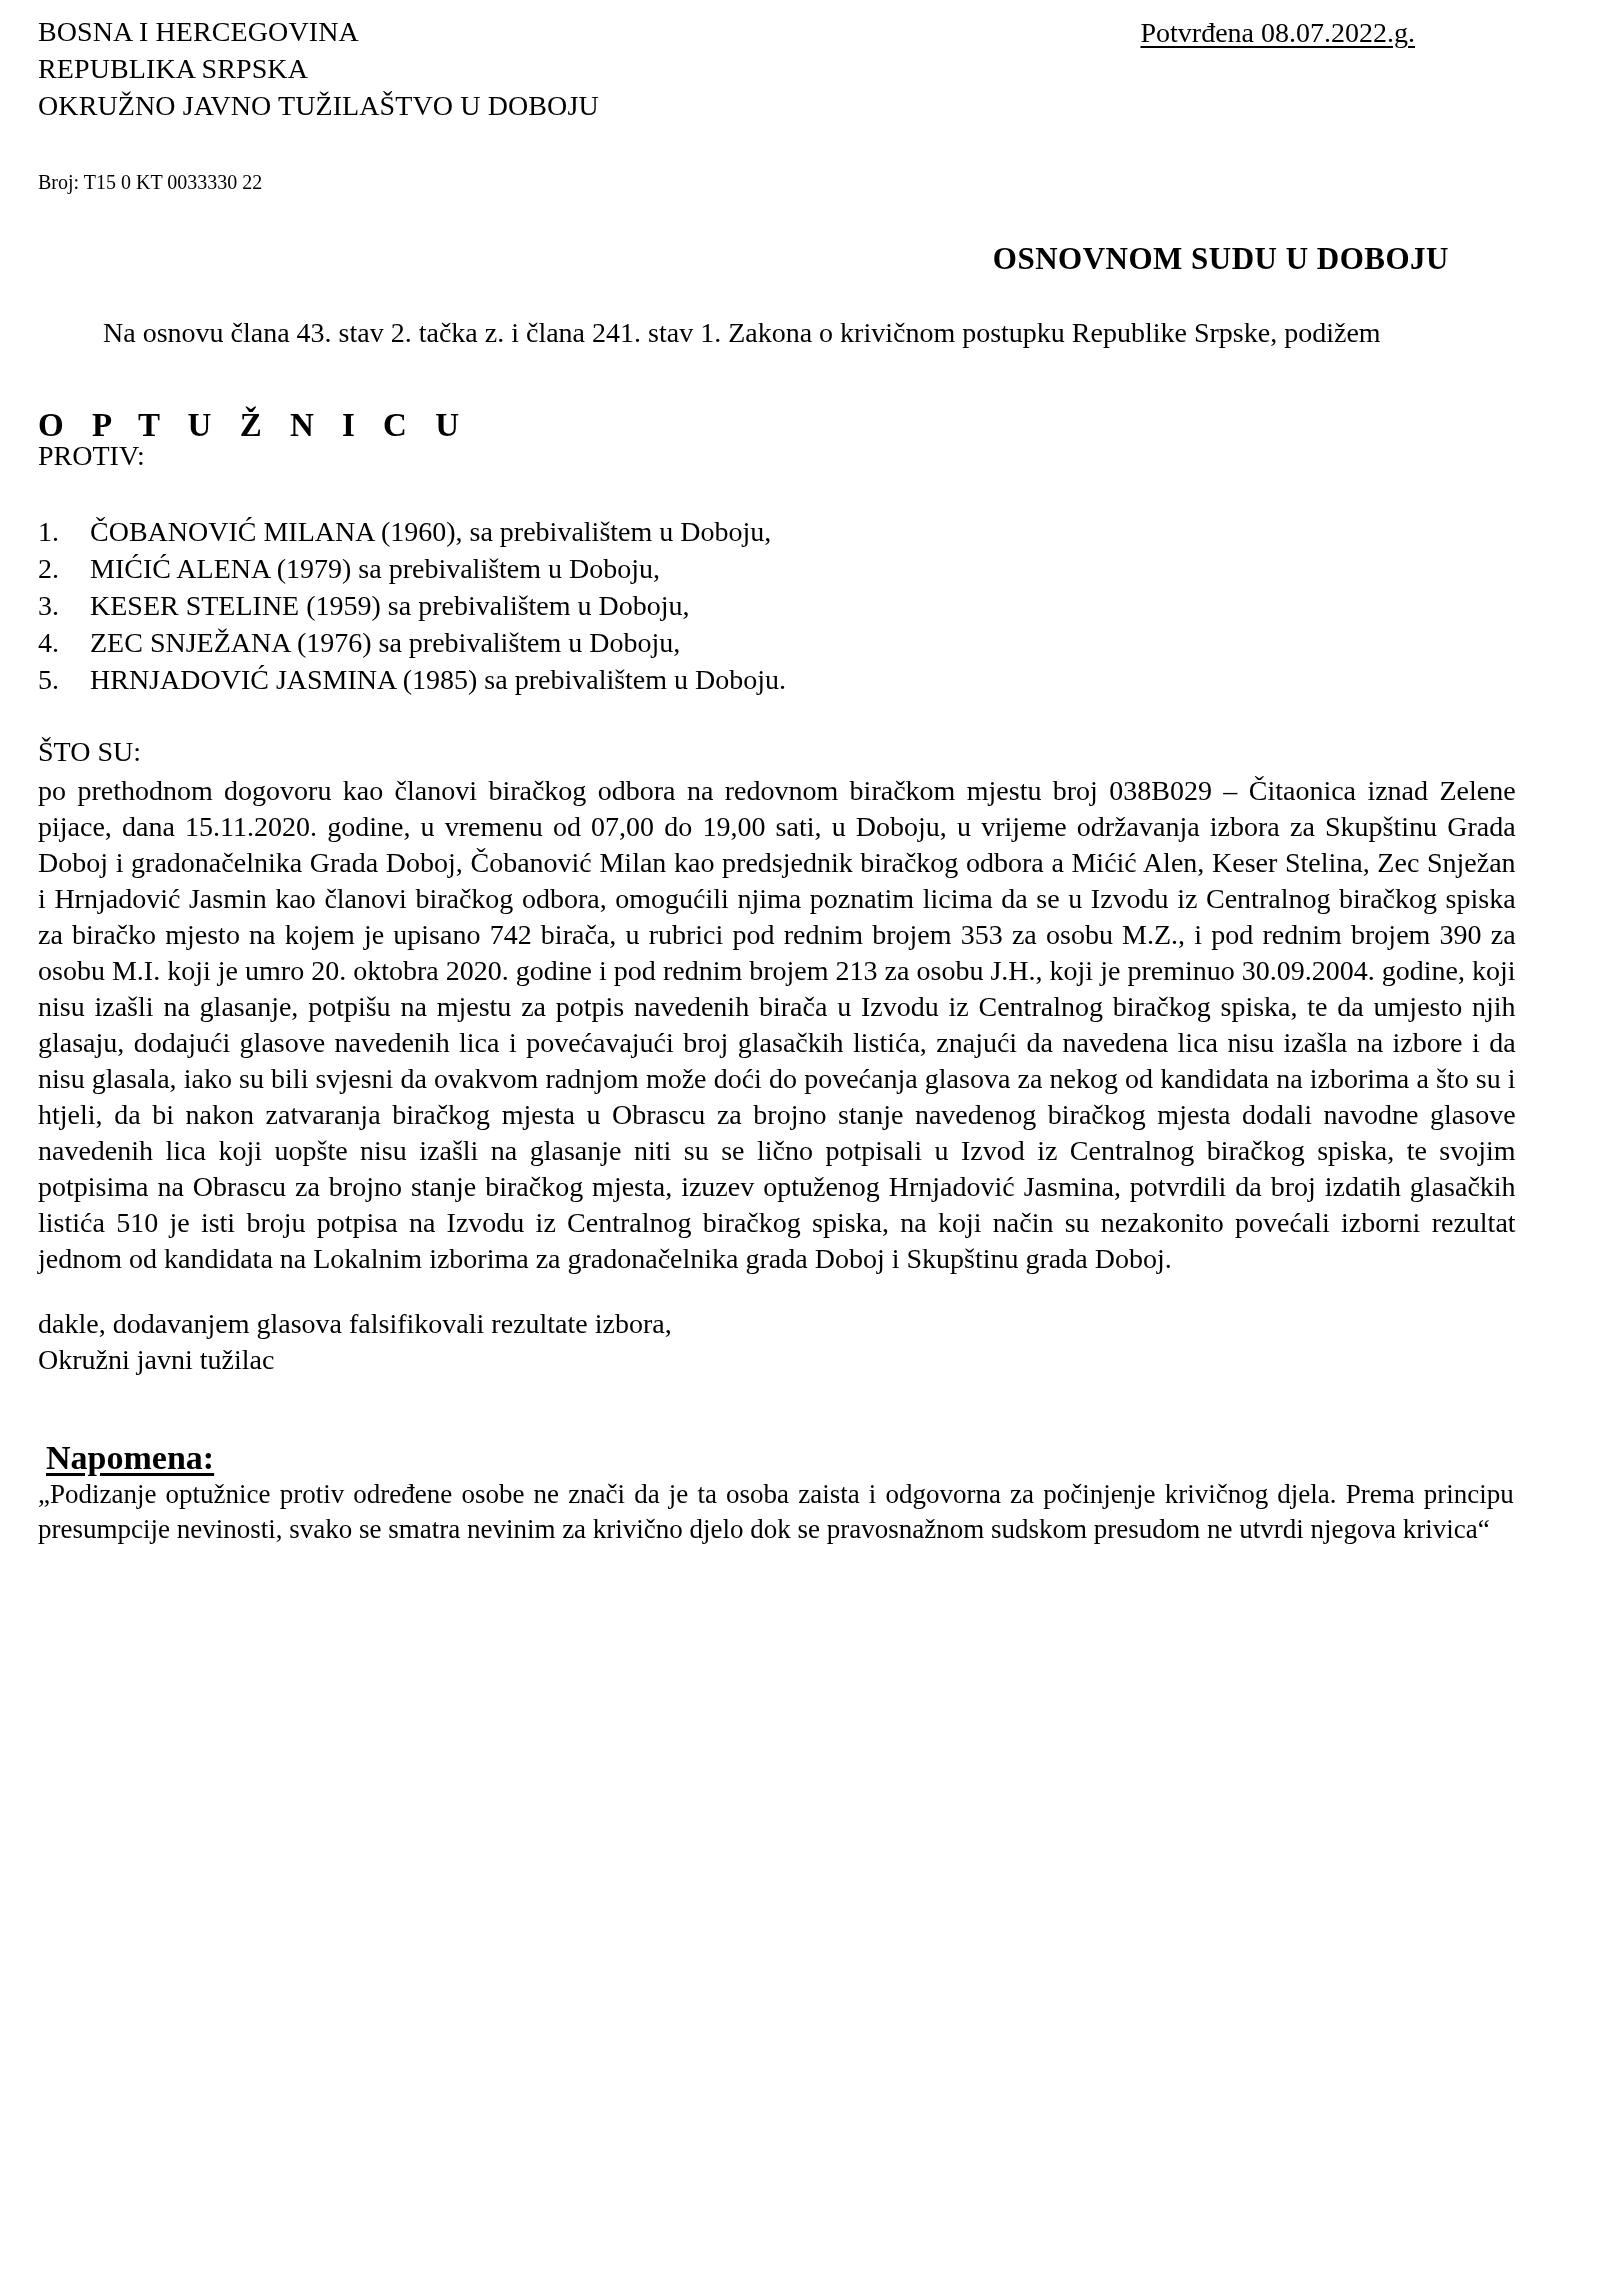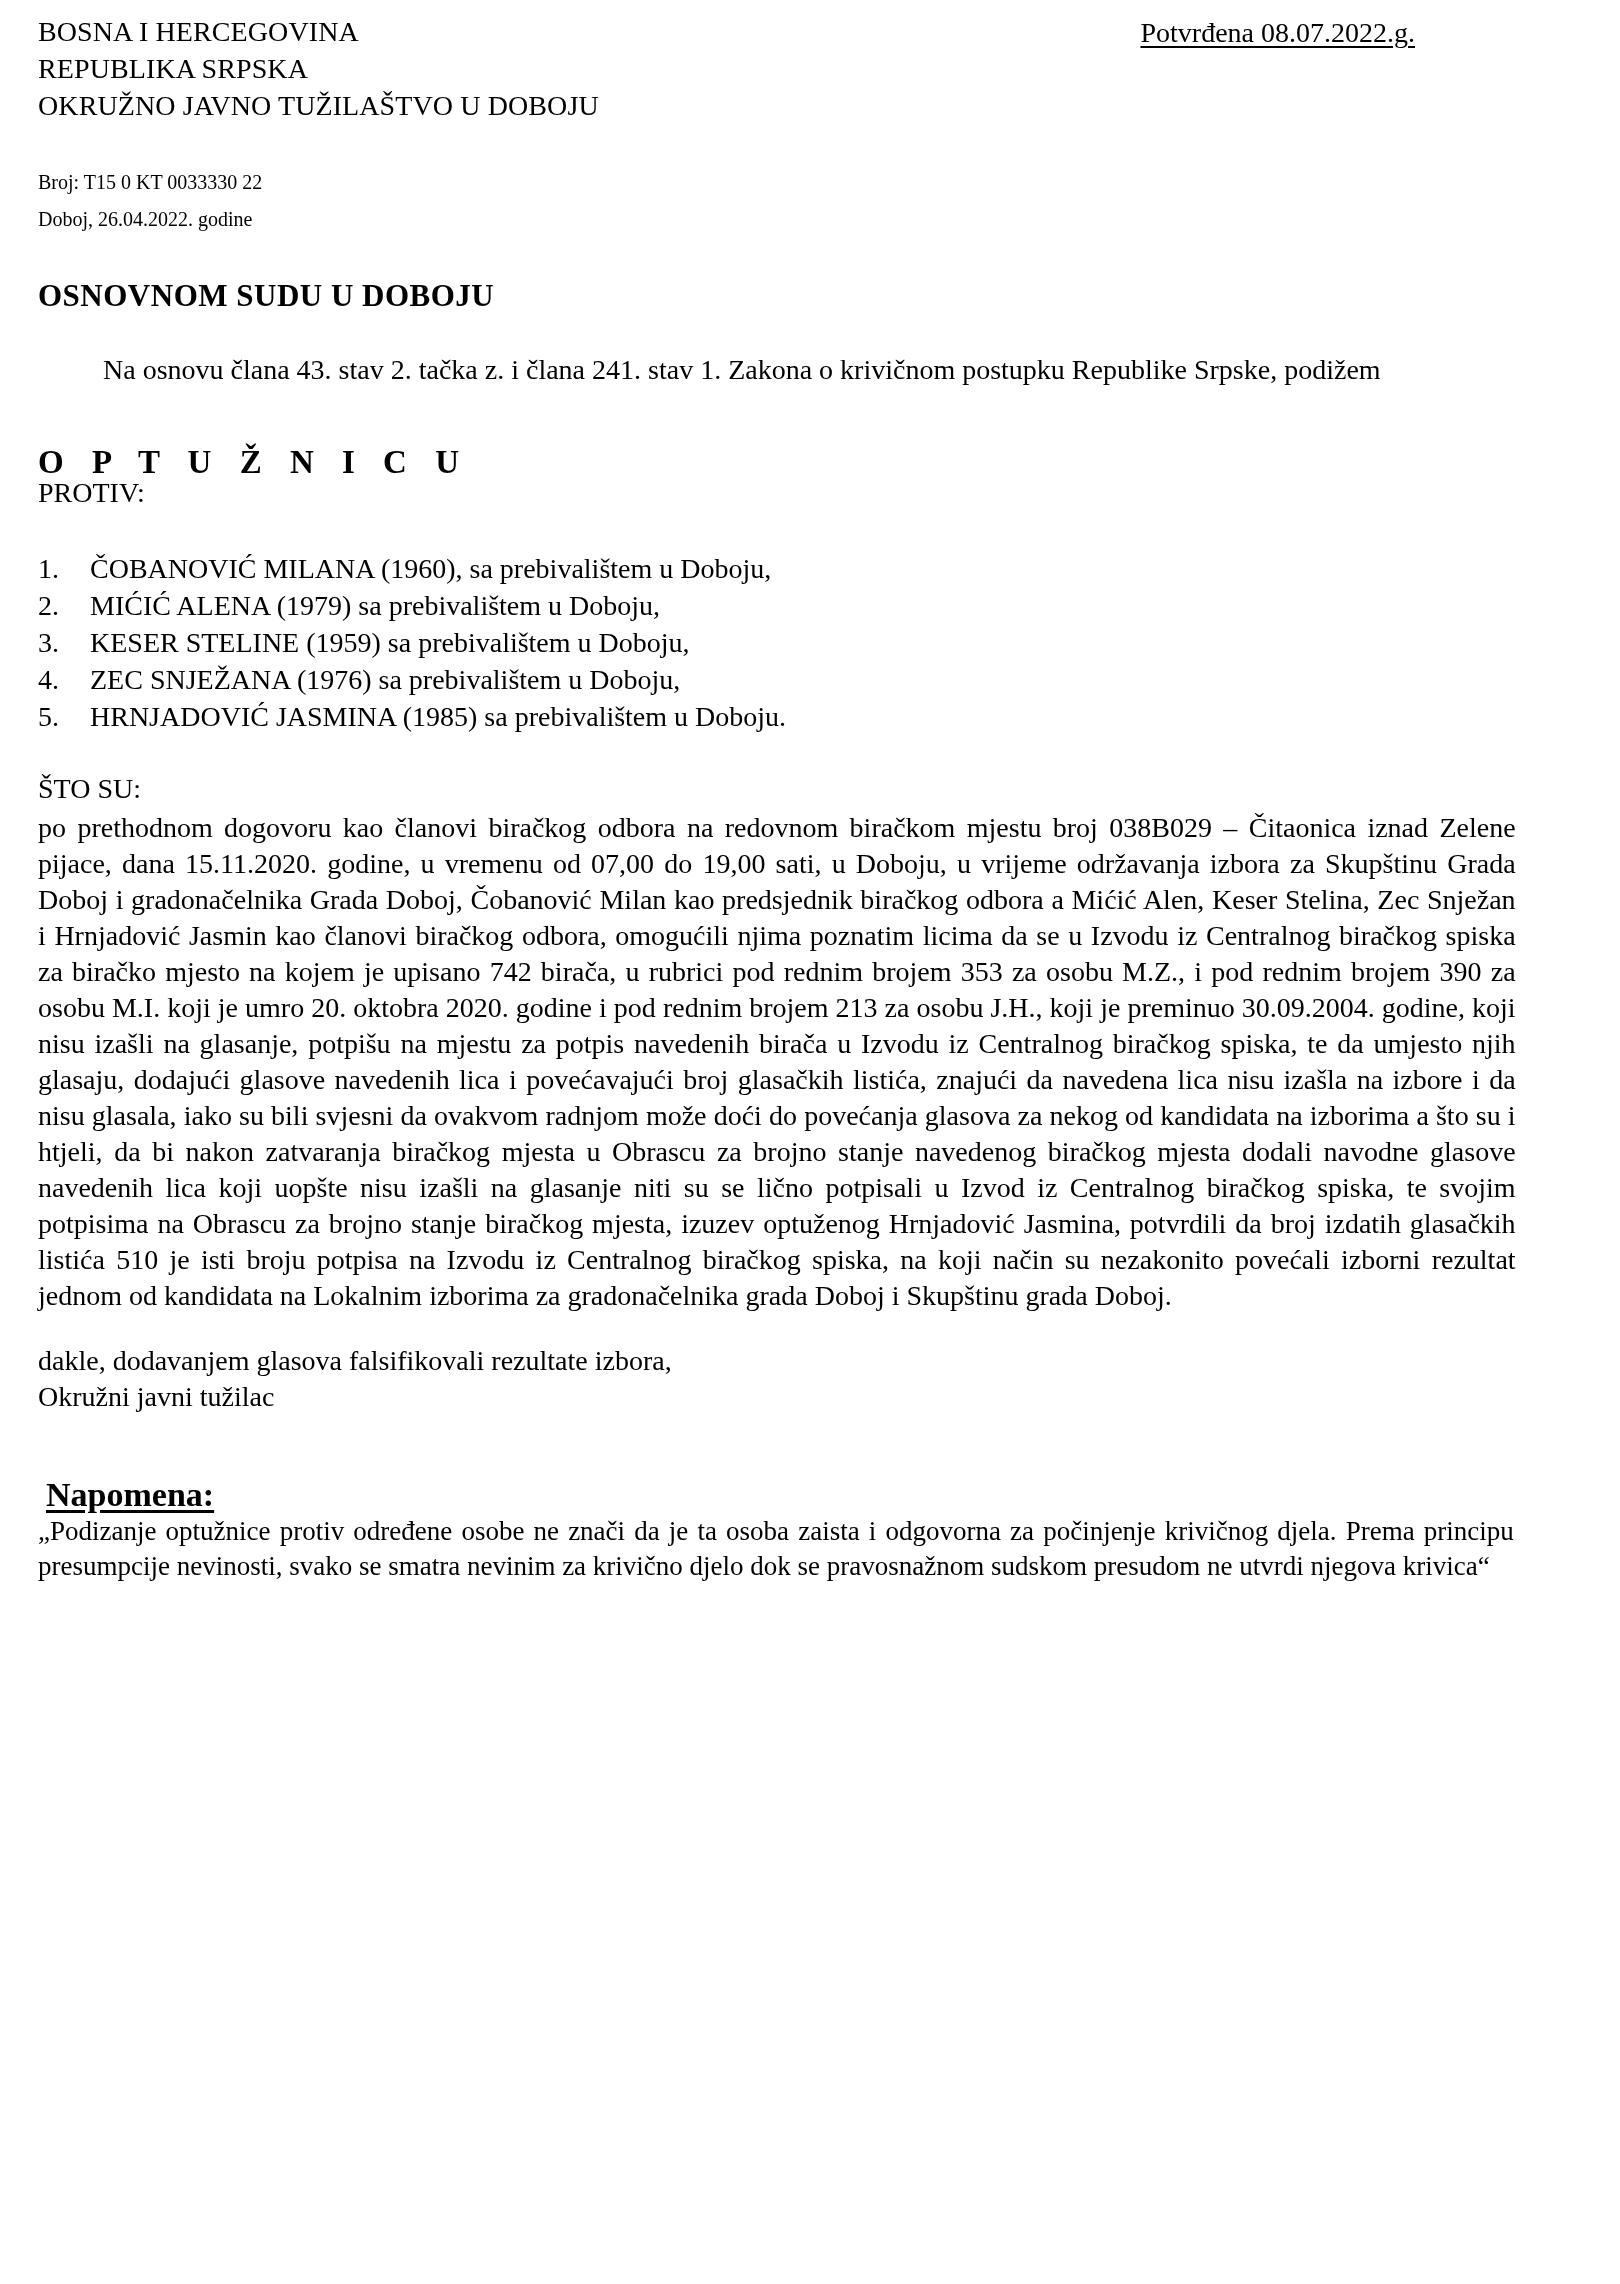--- a/index.html
+++ b/index.html
@@ -48,21 +48,21 @@
   .case-block {
     margin-top: 40px;
     font-size: 20px;
     line-height: 37px;
     white-space: nowrap;
   }
 
   
   .court-heading {
     margin-top: 40px;
-    text-align: left;
+    text-align: right;
     font-weight: bold;
     font-size: 31px;
     letter-spacing: 0.5px;
     padding-right: 72px;
   }
 
   .legal-basis {
     margin-top: 38px;
     font-size: 28px;
     line-height: 36px;
@@ -163,21 +163,20 @@
     <div class="org-block">
       <div>BOSNA I HERCEGOVINA</div>
       <div>REPUBLIKA SRPSKA</div>
       <div>OKRUŽNO JAVNO TUŽILAŠTVO U DOBOJU</div>
     </div>
     <div class="confirm-stamp">Potvrđena 08.07.2022.g.</div>
   </div>
 
   <div class="case-block">
     <div>Broj: T15 0 KT 0033330 22</div>
-    <div>Doboj, 26.04.2022. godine</div>
   </div>
 
   <div class="court-heading">OSNOVNOM SUDU U DOBOJU</div>
 
   <div class="legal-basis">Na osnovu člana 43. stav 2. tačka z.  i člana 241. stav 1. Zakona o krivičnom postupku Republike Srpske, podižem</div>
 
   <div class="indictment-title">O P T U Ž N I C U</div>
 
   <div class="against-label">PROTIV:</div>
 

